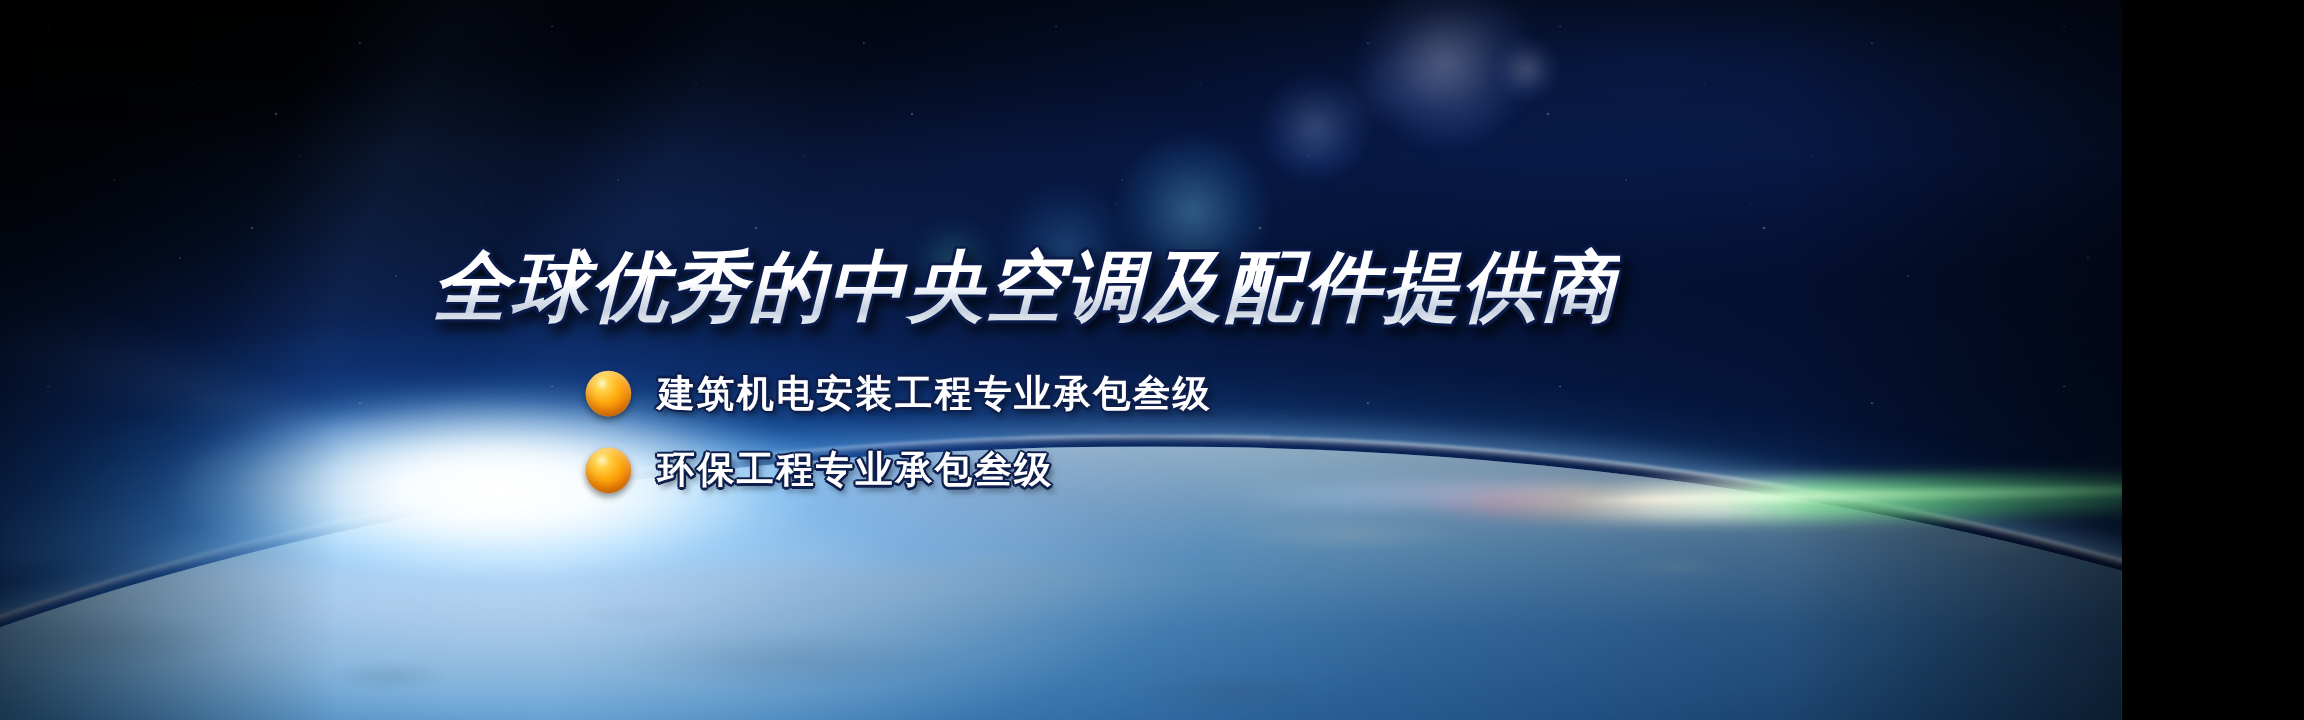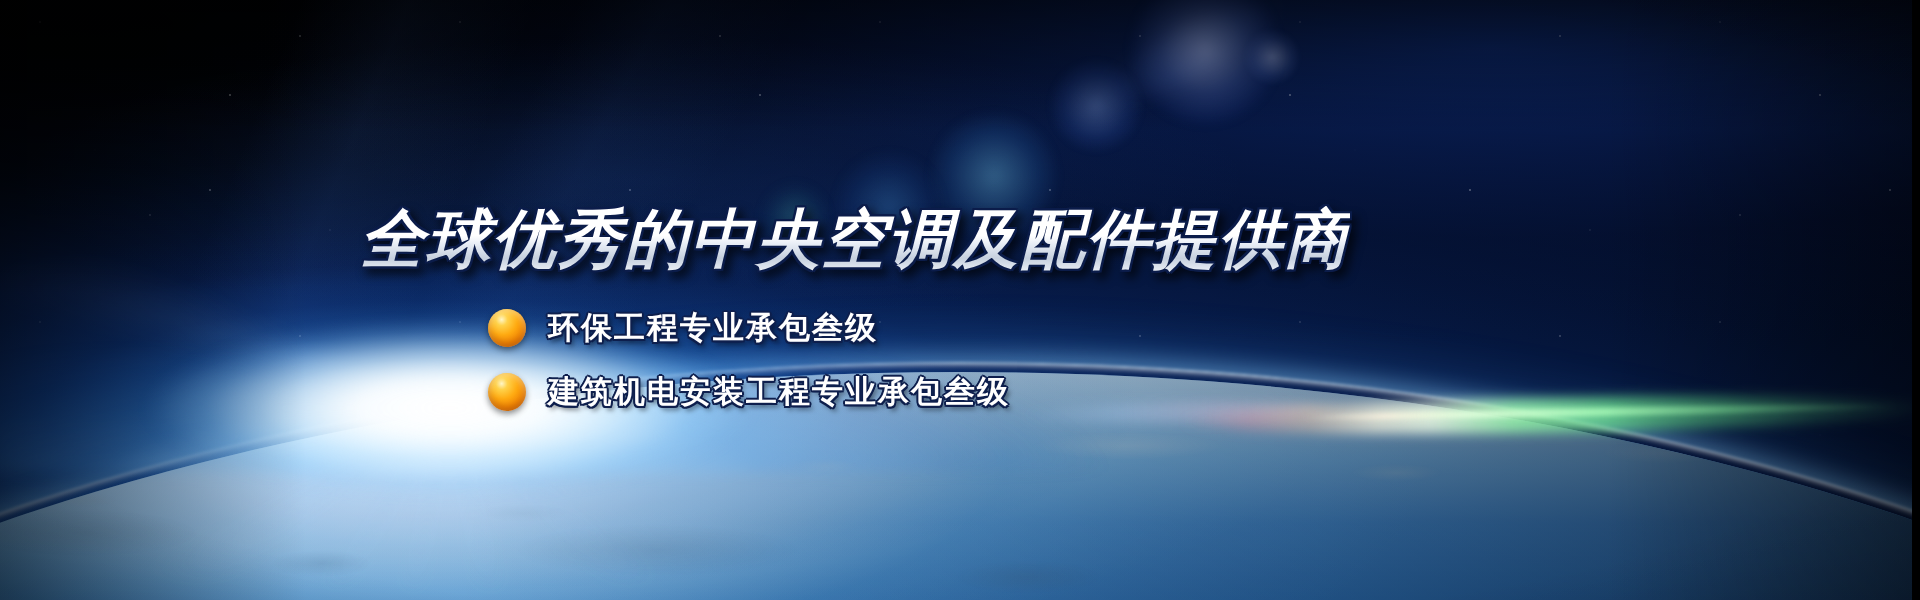--- a/index.html
+++ b/index.html
@@ -1,21 +1,21 @@
 <!DOCTYPE html>
 <html><head>
 <meta charset="utf-8">
 <title>Banner</title>
 <style>
   html,body{margin:0;padding:0;background:#000;}
   *{box-sizing:border-box;}
 
   #banner{
     position:relative;
-    width:1912px;
+    width:1768px;
     height:600px;
     overflow:hidden;
     background:#01030d;
     font-family:"Liberation Sans","DejaVu Sans",sans-serif;
     user-select:none;
   }
 
   .layer{position:absolute;inset:0;pointer-events:none;}
 
   
@@ -382,23 +382,23 @@
   <div class="layer" id="vignette"></div>
 
   <div id="content">
 
     <h1 id="headline">全球优秀的中央空调及配件提供商</h1>
 
     <div id="bullets">
 
       <div class="bullet-row">
         <span class="bullet-dot"></span>
-        <span class="bullet-text">环保工程专业承包叁级</span>
+        <span class="bullet-text">建筑机电安装工程专业承包叁级</span>
       </div>
 
       <div class="bullet-row">
         <span class="bullet-dot"></span>
-        <span class="bullet-text">建筑机电安装工程专业承包叁级</span>
+        <span class="bullet-text">环保工程专业承包叁级</span>
       </div>
 
     </div>
   </div>
 </div>
 
 </body></html>

